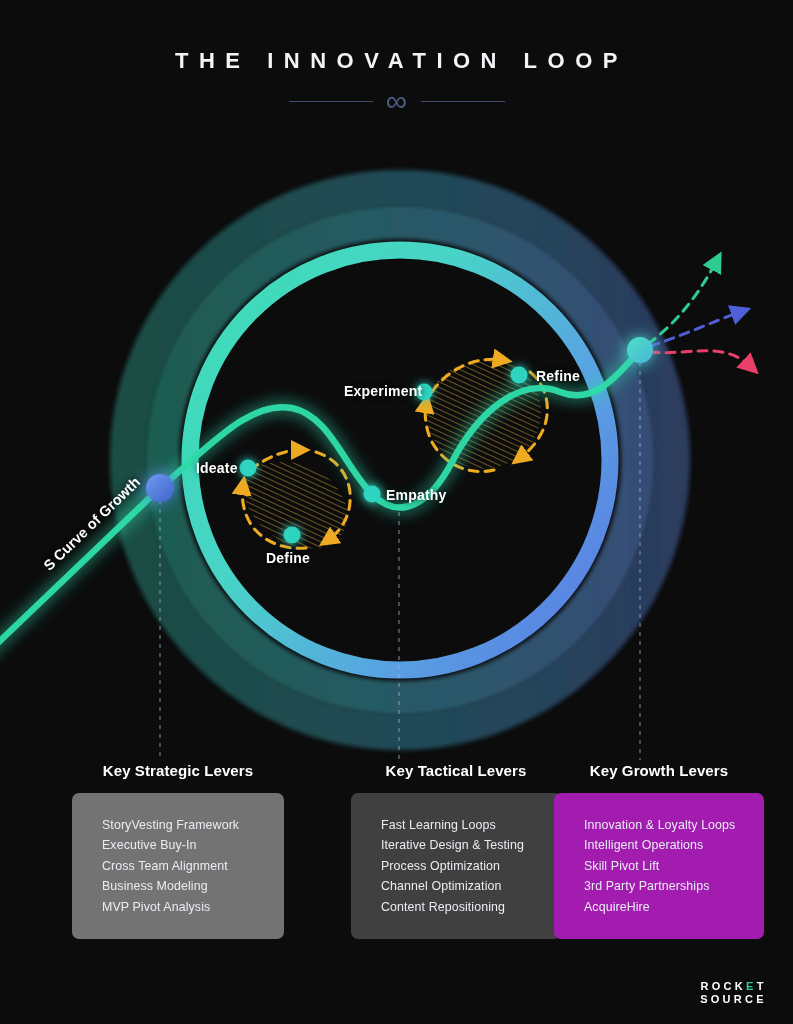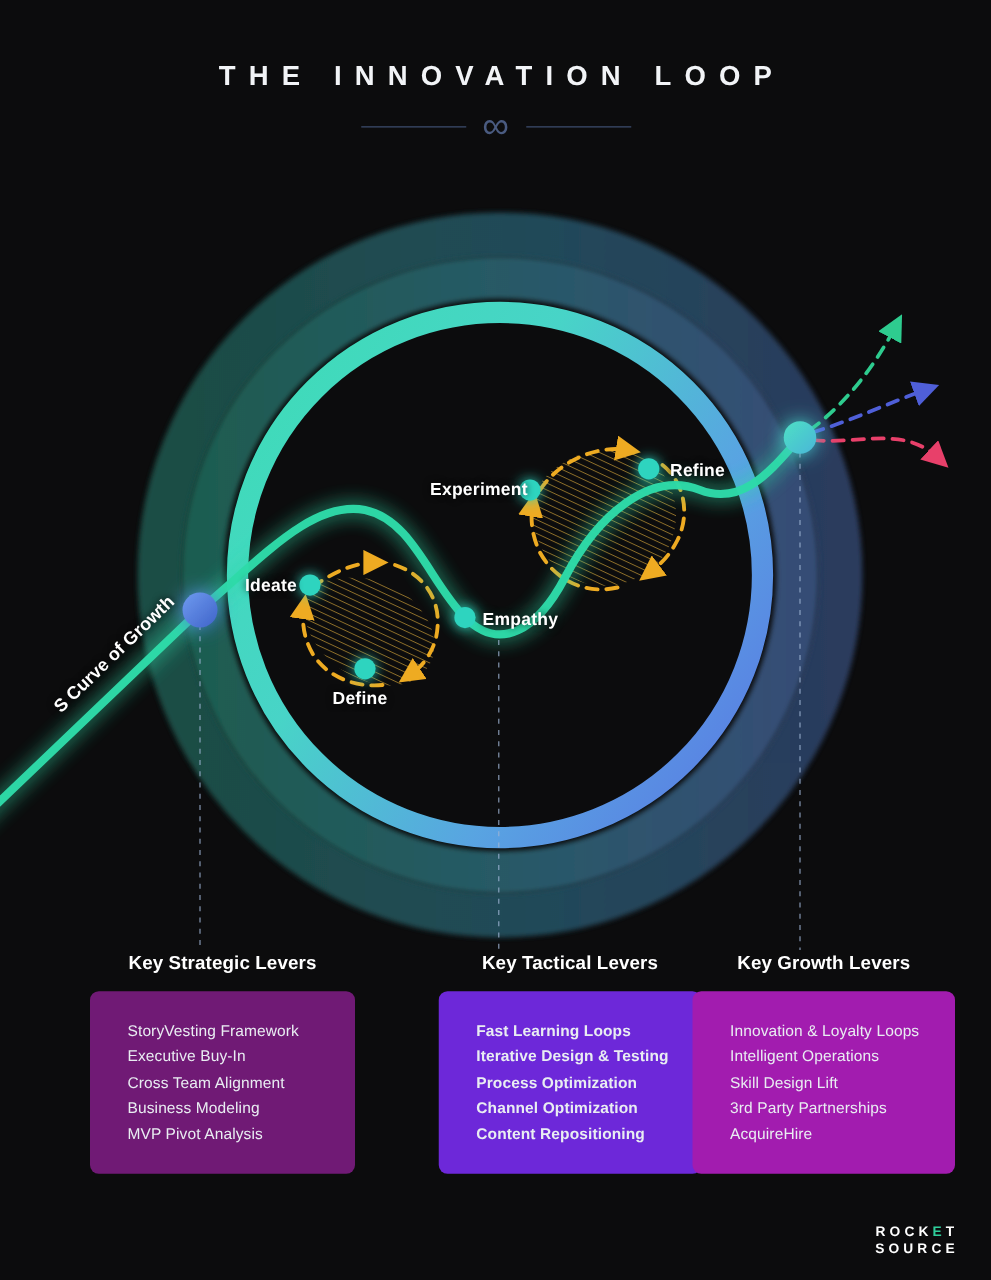--- a/index.html
+++ b/index.html
@@ -46,22 +46,22 @@
   .columns{position:absolute;left:0;top:762px;width:793px;height:190px;}
   .col{position:absolute;top:0;padding-left:20px;}
   .col.c1{left:52px;width:212px;}
   .col.c2{left:294px;width:210px;margin-left:37px;}
   .col.c3{left:534px;width:210px;}
   .colhead{
     text-align:center;color:#ffffff;font-size:15px;font-weight:700;
     letter-spacing:.1px;margin:0 0 14px 0;
   }
   .card{border-radius:7px;padding:22px 0 22px 30px;min-height:96px;}
-  .card.green{background:#701a75;}
-  .card.slate{background:#6d28d9;font-weight:bold;}
+  .card.green{background:#737373;}
+  .card.slate{background:#404040;}
   .card.navy{background:#a21caf;}
   .card ul{list-style:none;margin:0;padding:0;}
   .card li{
     color:#e9edf2;font-size:12.4px;line-height:20.4px;
     letter-spacing:.1px;white-space:nowrap;
   }
 
   
   .logo{position:absolute;right:26px;bottom:18px;text-align:right;}
   .logo .ln1,.logo .ln2{
@@ -248,21 +248,21 @@
         </ul>
       </div>
     </div>
 
     <div class="col c3">
       <div class="colhead">Key Growth Levers</div>
       <div class="card navy">
         <ul>
           <li>Innovation &amp; Loyalty Loops</li>
           <li>Intelligent Operations</li>
-          <li>Skill Design Lift</li>
+          <li>Skill Pivot Lift</li>
           <li>3rd Party Partnerships</li>
           <li>AcquireHire</li>
         </ul>
       </div>
     </div>
 
   </div>
 
   <div class="logo">
     <div class="ln1"><span>ROCK</span><span class="e">E</span><span>T</span></div>

